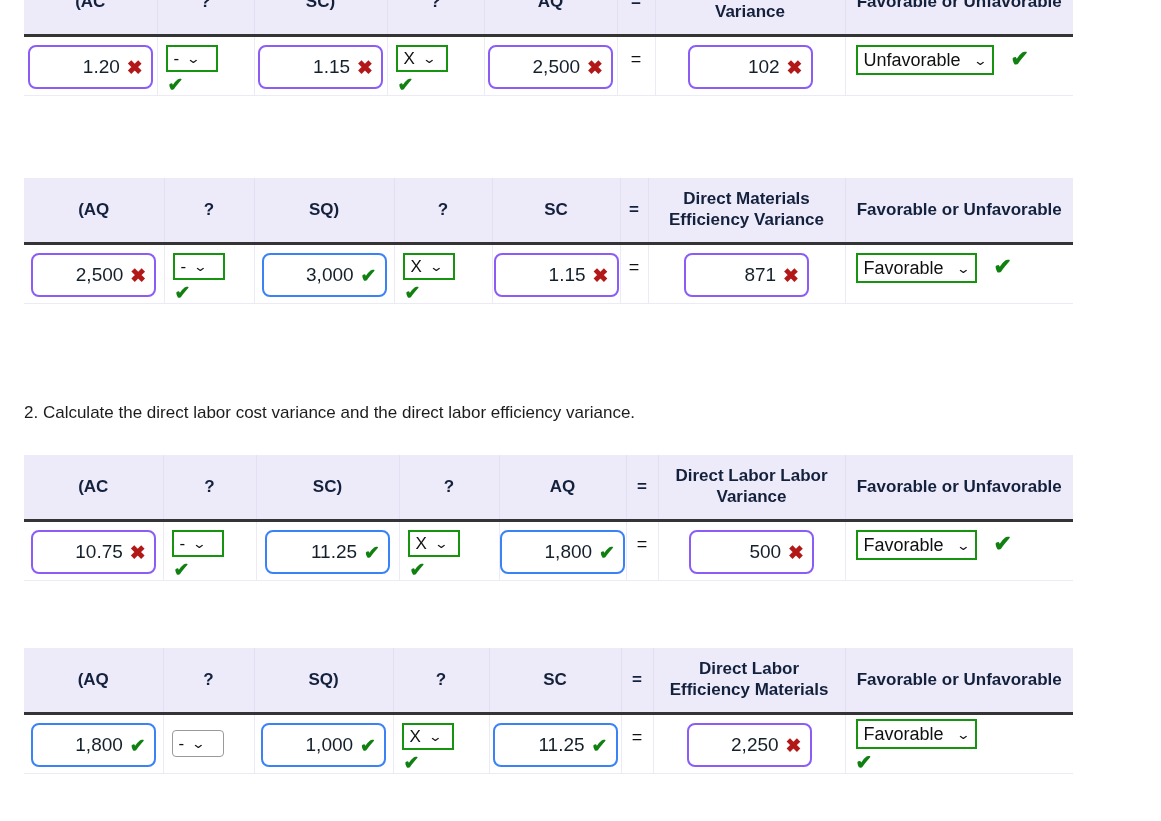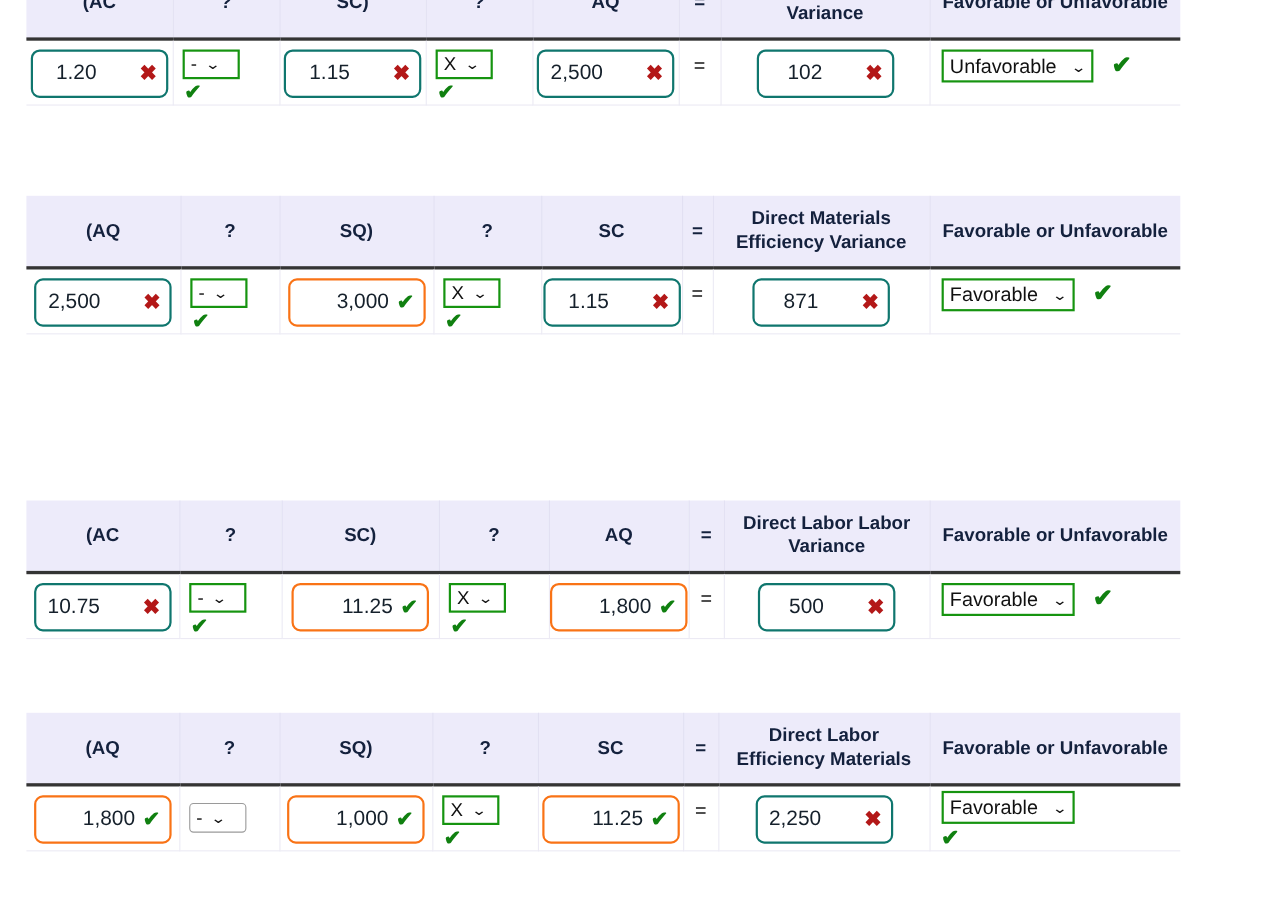--- a/index.html
+++ b/index.html
@@ -74,22 +74,22 @@
     border-radius: 8px;
     background: #ffffff;
     display: flex;
     align-items: center;
     justify-content: flex-end;
     padding: 0 8px 0 10px;
     font-size: 19px;
     color: #15202b;
     font-family: "Liberation Sans", sans-serif;
   }
-  .afield.wrong { border: 2px solid #0f766e; gap: 32px; }
-  .afield.right { border: 2px solid #f97316; }
+  .afield.wrong { border: 2px solid #8b5cf6; }
+  .afield.right { border: 2px solid #3b82f6; }
   .afield .mark { margin-left: 7px; font-size: 19px; font-weight: bold; line-height: 1; }
   .afield .mark.x { color: #b31818; }
   .afield .mark.c { color: #108010; }
 
   .w-num { width: 125px; }
 
   
   .opblock {
     display: flex;
     flex-direction: column;
@@ -366,20 +366,21 @@
                 <span class="chev">⌄</span>
               </div>
               <span class="side-check">✔</span>
             </div>
           </div>
         </td>
       </tr>
     </tbody>
   </table>
 
+  <div class="prompt" style="top:403px;">2. Calculate the direct labor cost variance and the direct labor efficiency variance.</div>
 
   <table class="vtable" id="t2" style="top:455px;">
     <colgroup>
       <col style="width:139px">
         <col style="width:93px">
         <col style="width:143px">
       <col style="width:100px">
         <col style="width:127px">
         <col style="width:32px">
       <col style="width:187px">

